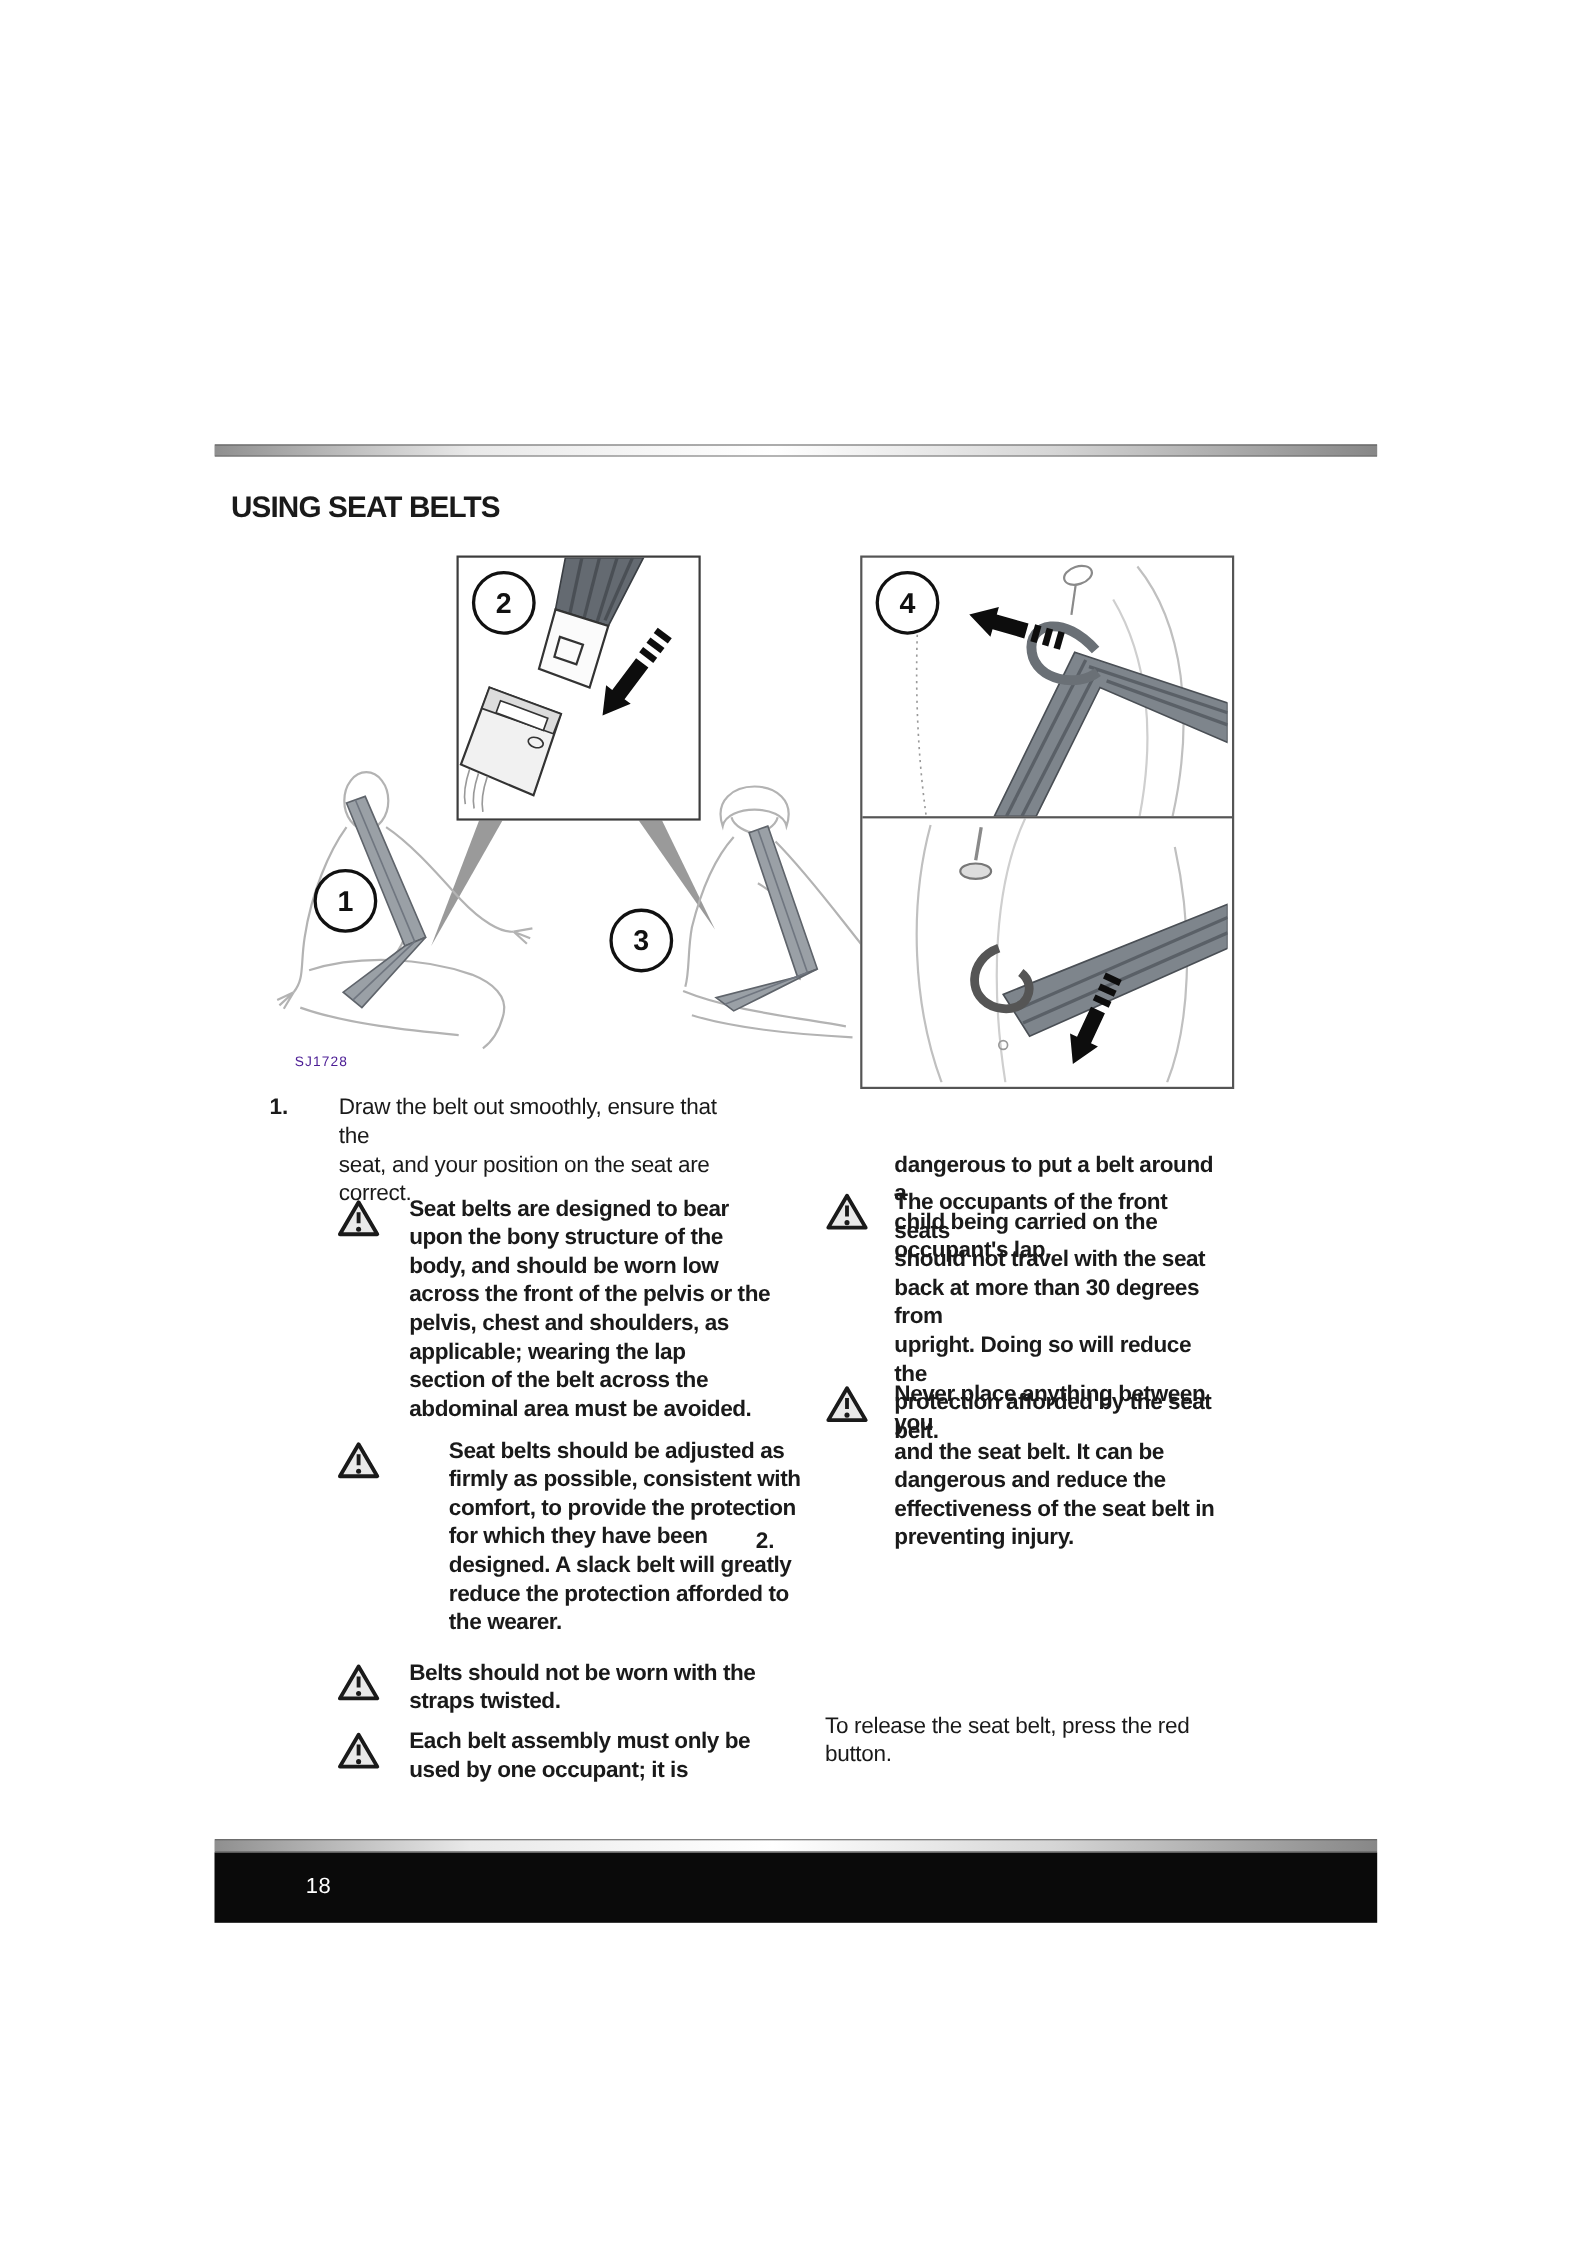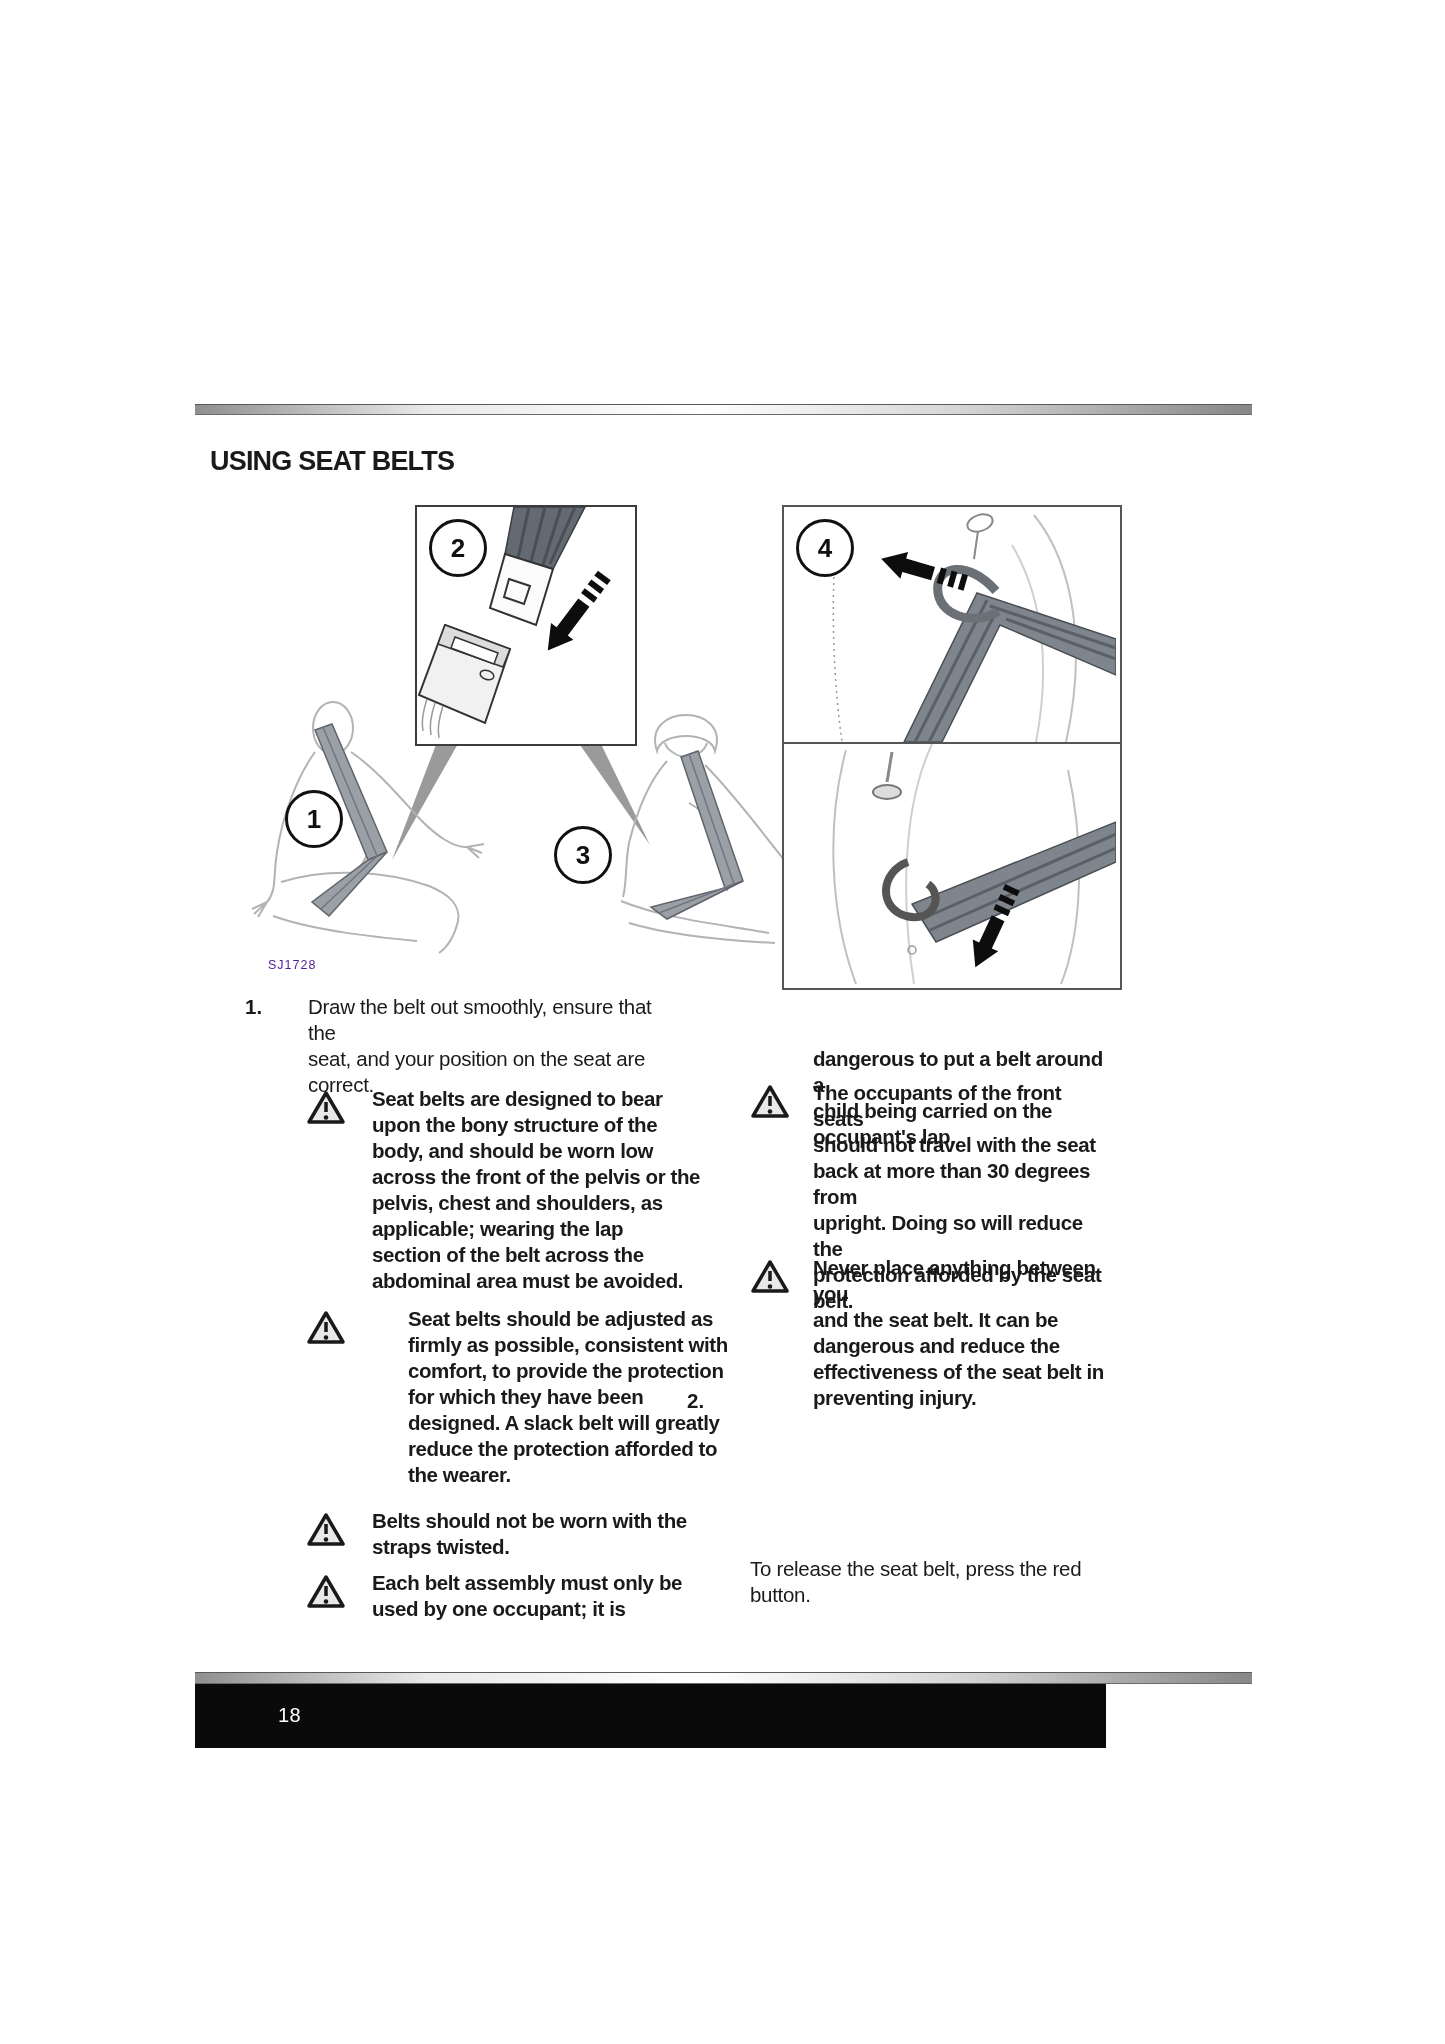--- a/index.html
+++ b/index.html
@@ -237,17 +237,17 @@
 dangerous and reduce the
 effectiveness of the seat belt in
 preventing injury.</div>
 
   <div class="abs num" style="left:687px;top:1388px;">2.</div>
 
   <div class="abs body-txt" style="left:750px;top:1556px;width:380px;">To release the seat belt, press the red
 button.</div>
 
   <div class="abs shine" style="left:195px;top:1672px;width:1057px;height:12px;"></div>
-  <div class="abs bar" style="left:195px;top:1684px;width:911px;height:64px;">
+  <div class="abs bar" style="left:195px;top:1684px;width:1057px;height:64px;">
     <div class="abs footer-num" style="left:83px;top:21px;">18</div>
   </div>
 
 </div>
 
 </body></html>

